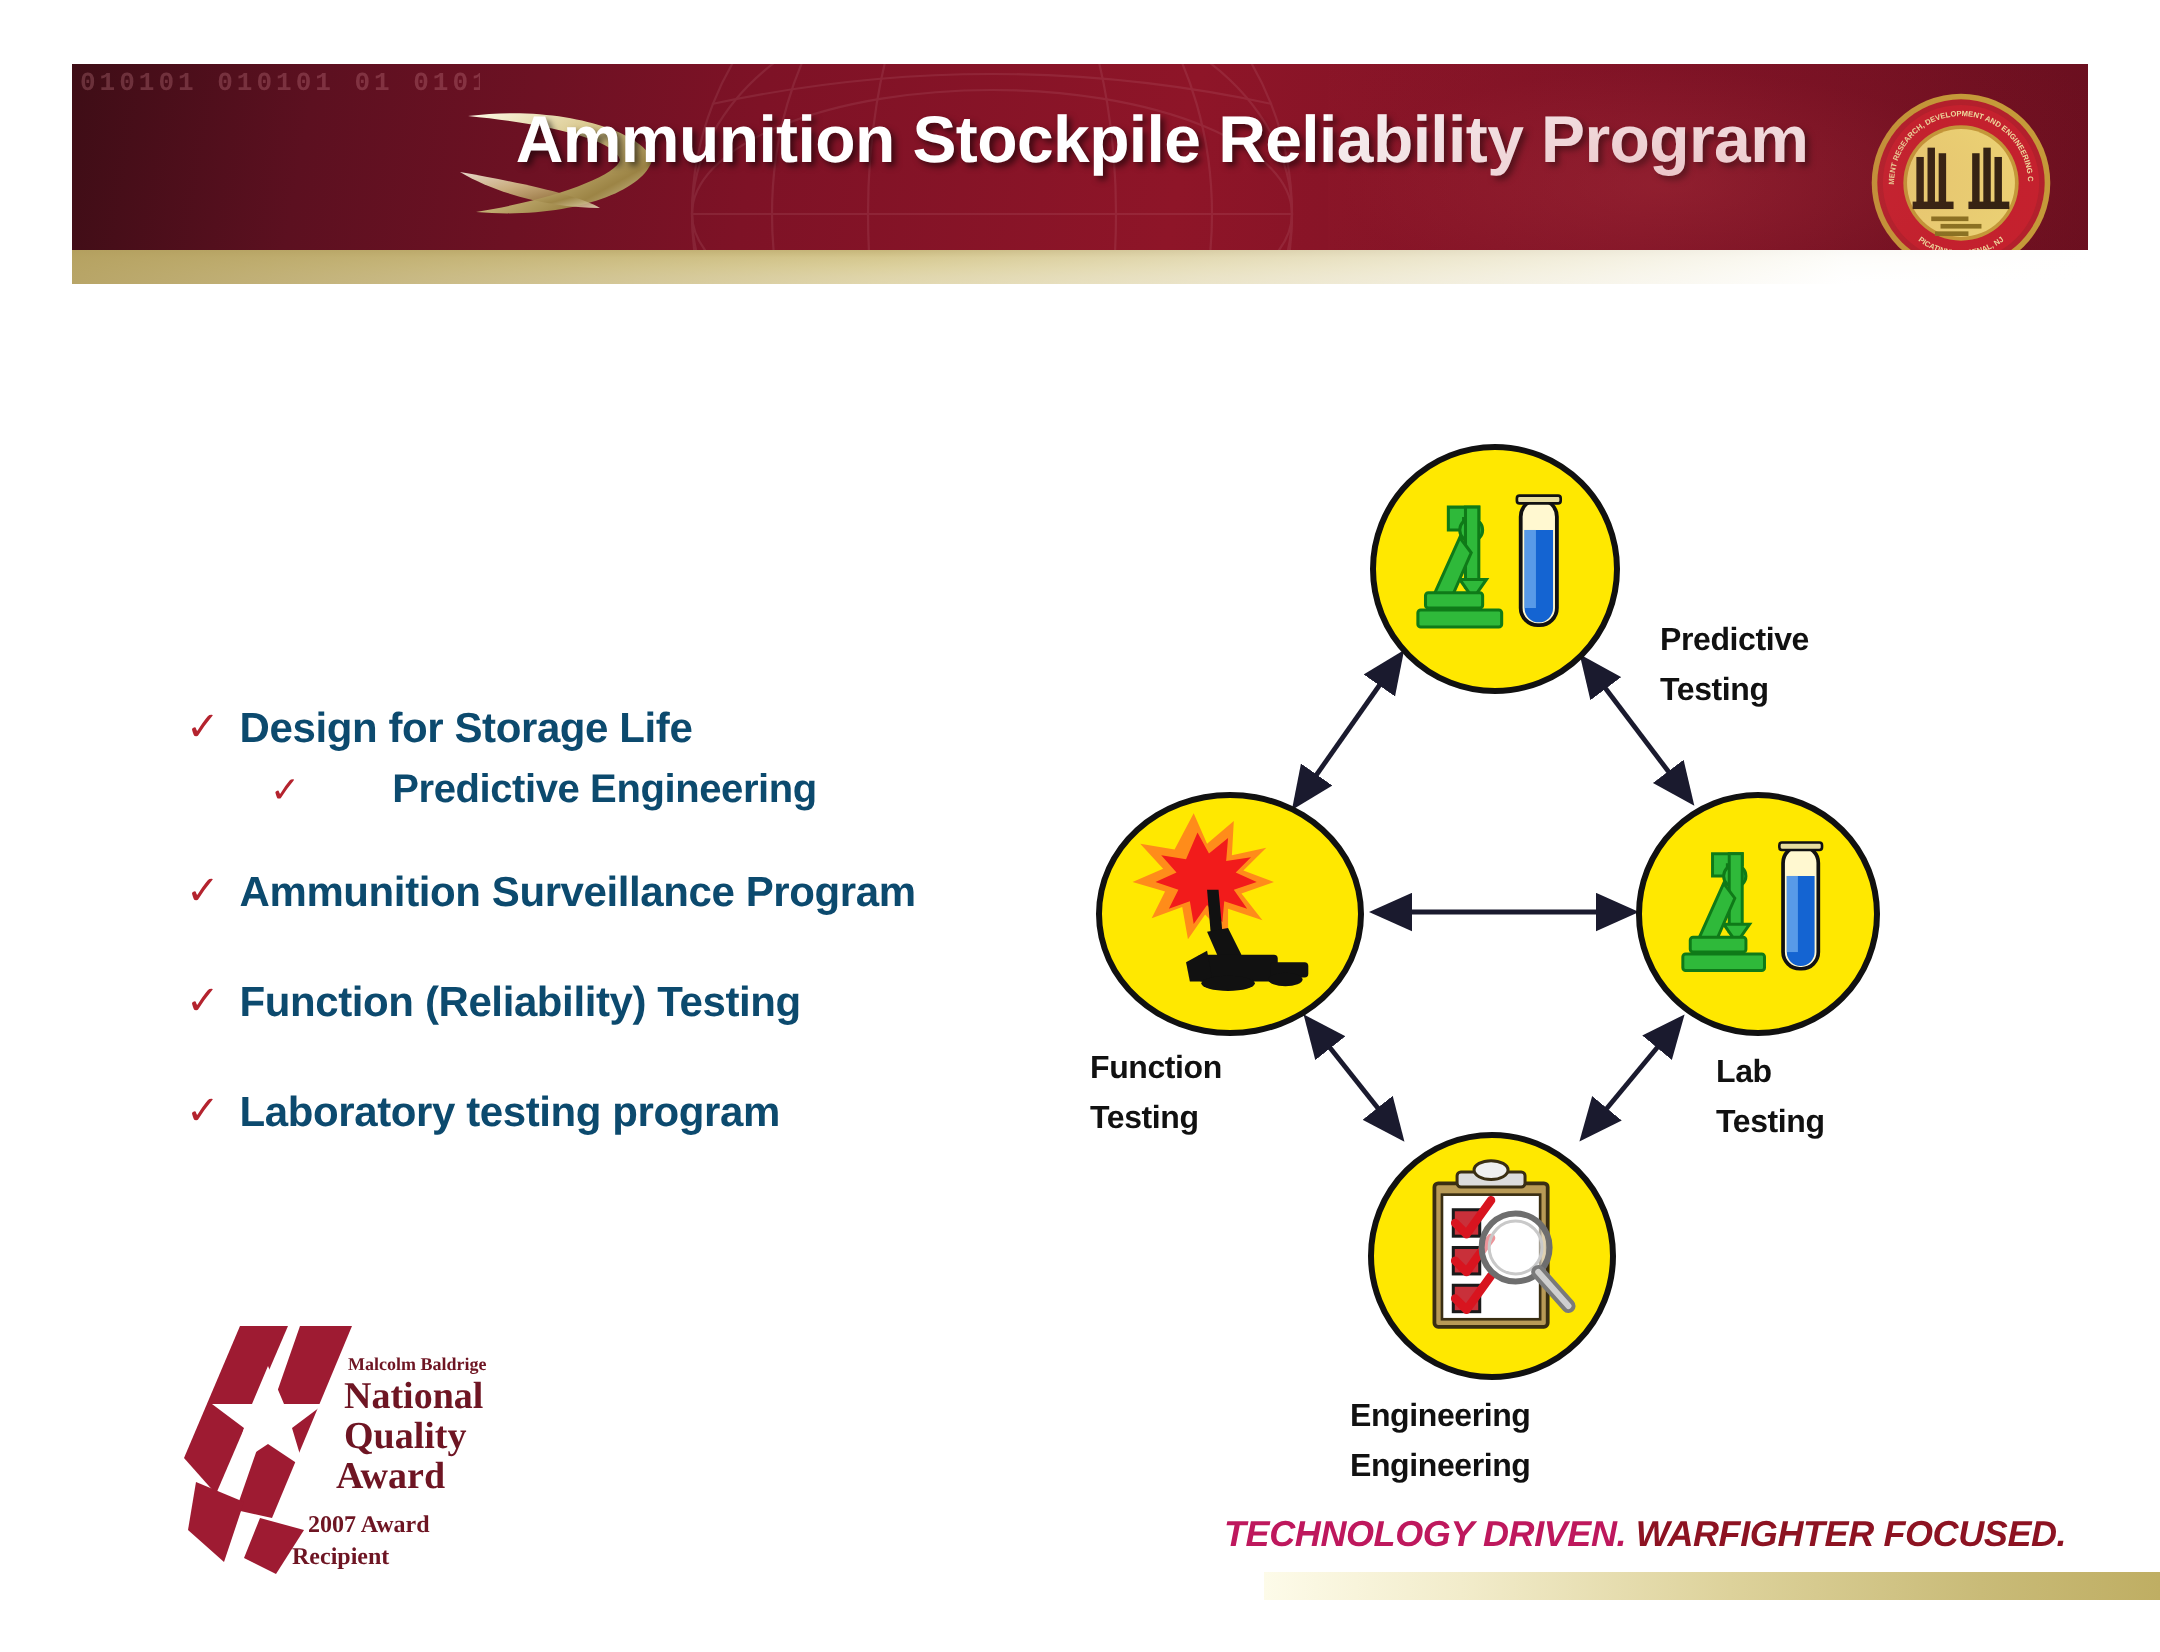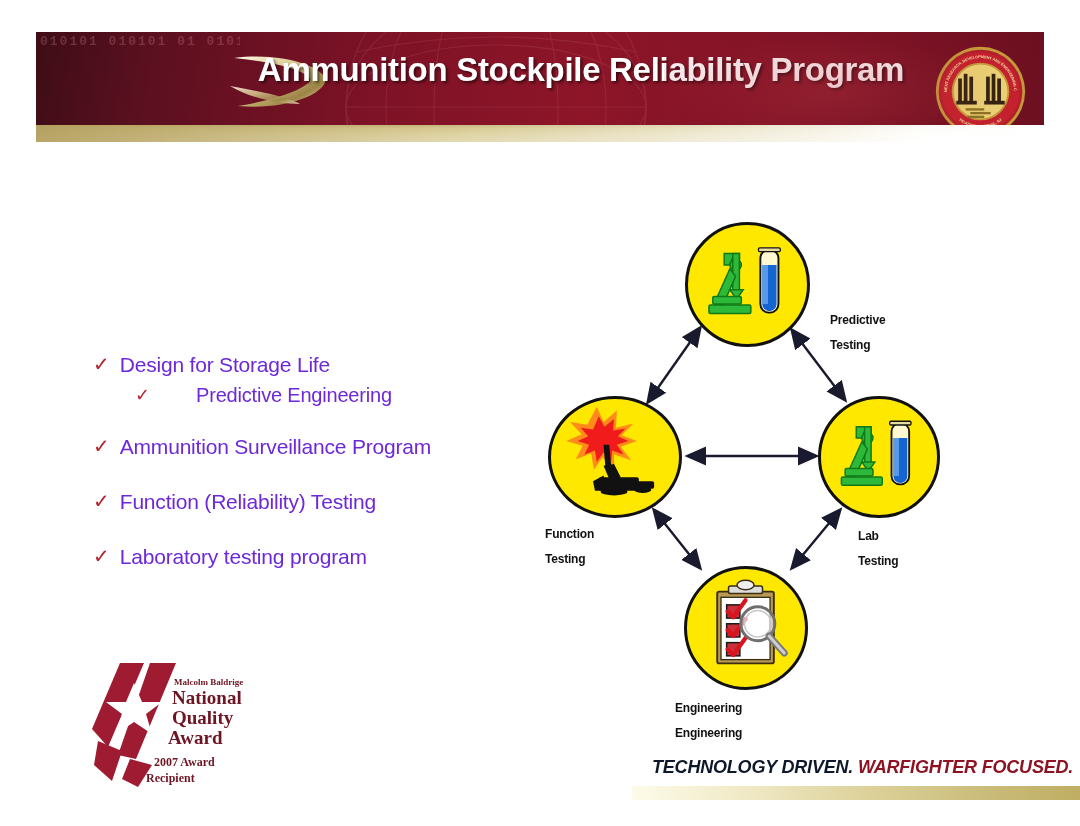--- a/index.html
+++ b/index.html
@@ -68,47 +68,47 @@
   .bullet{
     display:flex;align-items:flex-start;margin-bottom:22px;
   }
   .bullet.sub{margin-left:42px;margin-top:-16px;margin-bottom:26px;}
   .check{
     color:#b4232e;font-size:20px;line-height:22px;margin-right:10px;flex:0 0 auto;
     font-weight:normal;transform:translateY(1px);
   }
   .bullet.sub .check{font-size:18px;margin-right:8px;}
   .bullet-text{
-    font-size:21px;font-weight:normal;color:#6d28d9;line-height:25px;letter-spacing:-0.2px;
+    font-size:21px;font-weight:bold;color:#0c4a6e;line-height:25px;letter-spacing:-0.2px;
   }
   .bullet.sub .bullet-text{font-size:20px;margin-left:38px;}
 
   
   .baldrige{position:absolute;left:92px;top:655px;width:165px;height:135px;}
 
   
   .diagram{position:absolute;left:520px;top:200px;width:560px;height:600px;}
   .node{
     position:absolute;border-radius:50%;
     background:#ffe800;border:3px solid #111;
     box-sizing:border-box;
   }
   .node-label{
-    position:absolute;font-size:12px;font-weight:bold;color:#111;
+    position:absolute;font-size:16px;font-weight:bold;color:#111;
     line-height:25px;letter-spacing:-0.2px;
   }
   .node-icon{position:absolute;inset:0;}
 
   
   .tagline{
     position:absolute;left:612px;top:757px;
     font-size:18px;font-weight:bold;font-style:italic;letter-spacing:-0.2px;
     white-space:nowrap;
   }
-  .tag-a{color:#0f172a;margin-left:40px;}
+  .tag-a{color:#be185d;}
   .tag-b{color:#8d1322;}
   .footer-gold{
     position:absolute;left:632px;top:786px;width:448px;height:14px;
     background:linear-gradient(90deg,#fdfbe9 0%,#f2eccb 22%,#ddd29b 52%,#c9bb78 80%,#bfae63 100%);
   }
 </style>
 </head>
 <body>
 
 <div class="slide">

